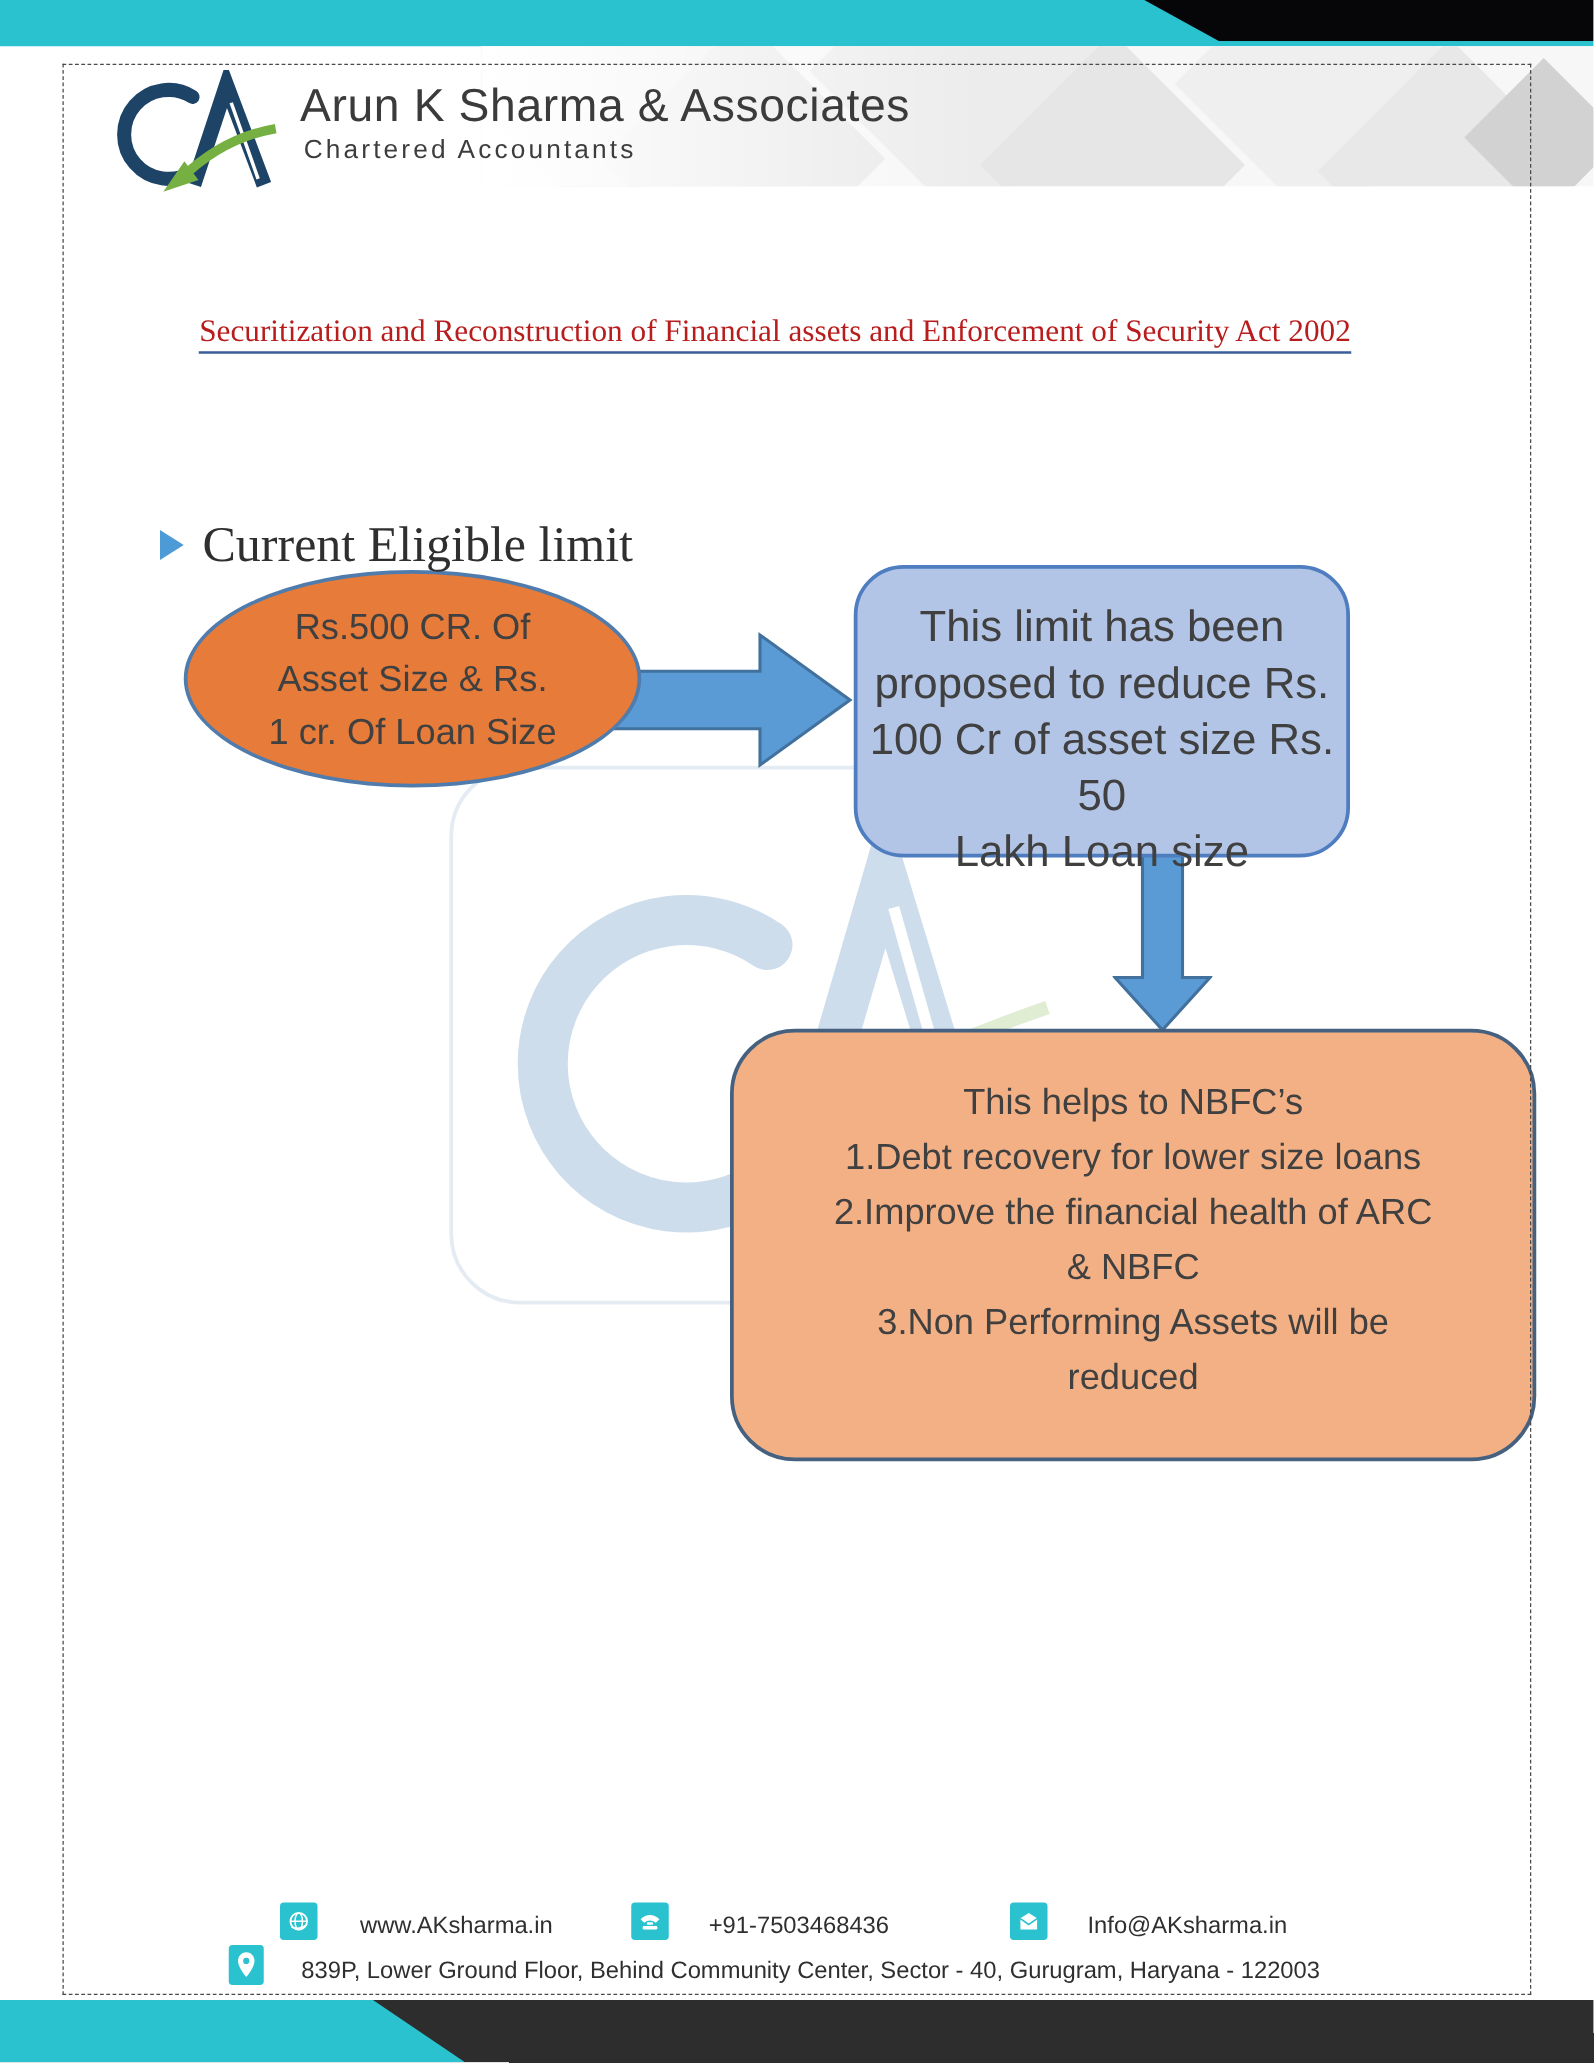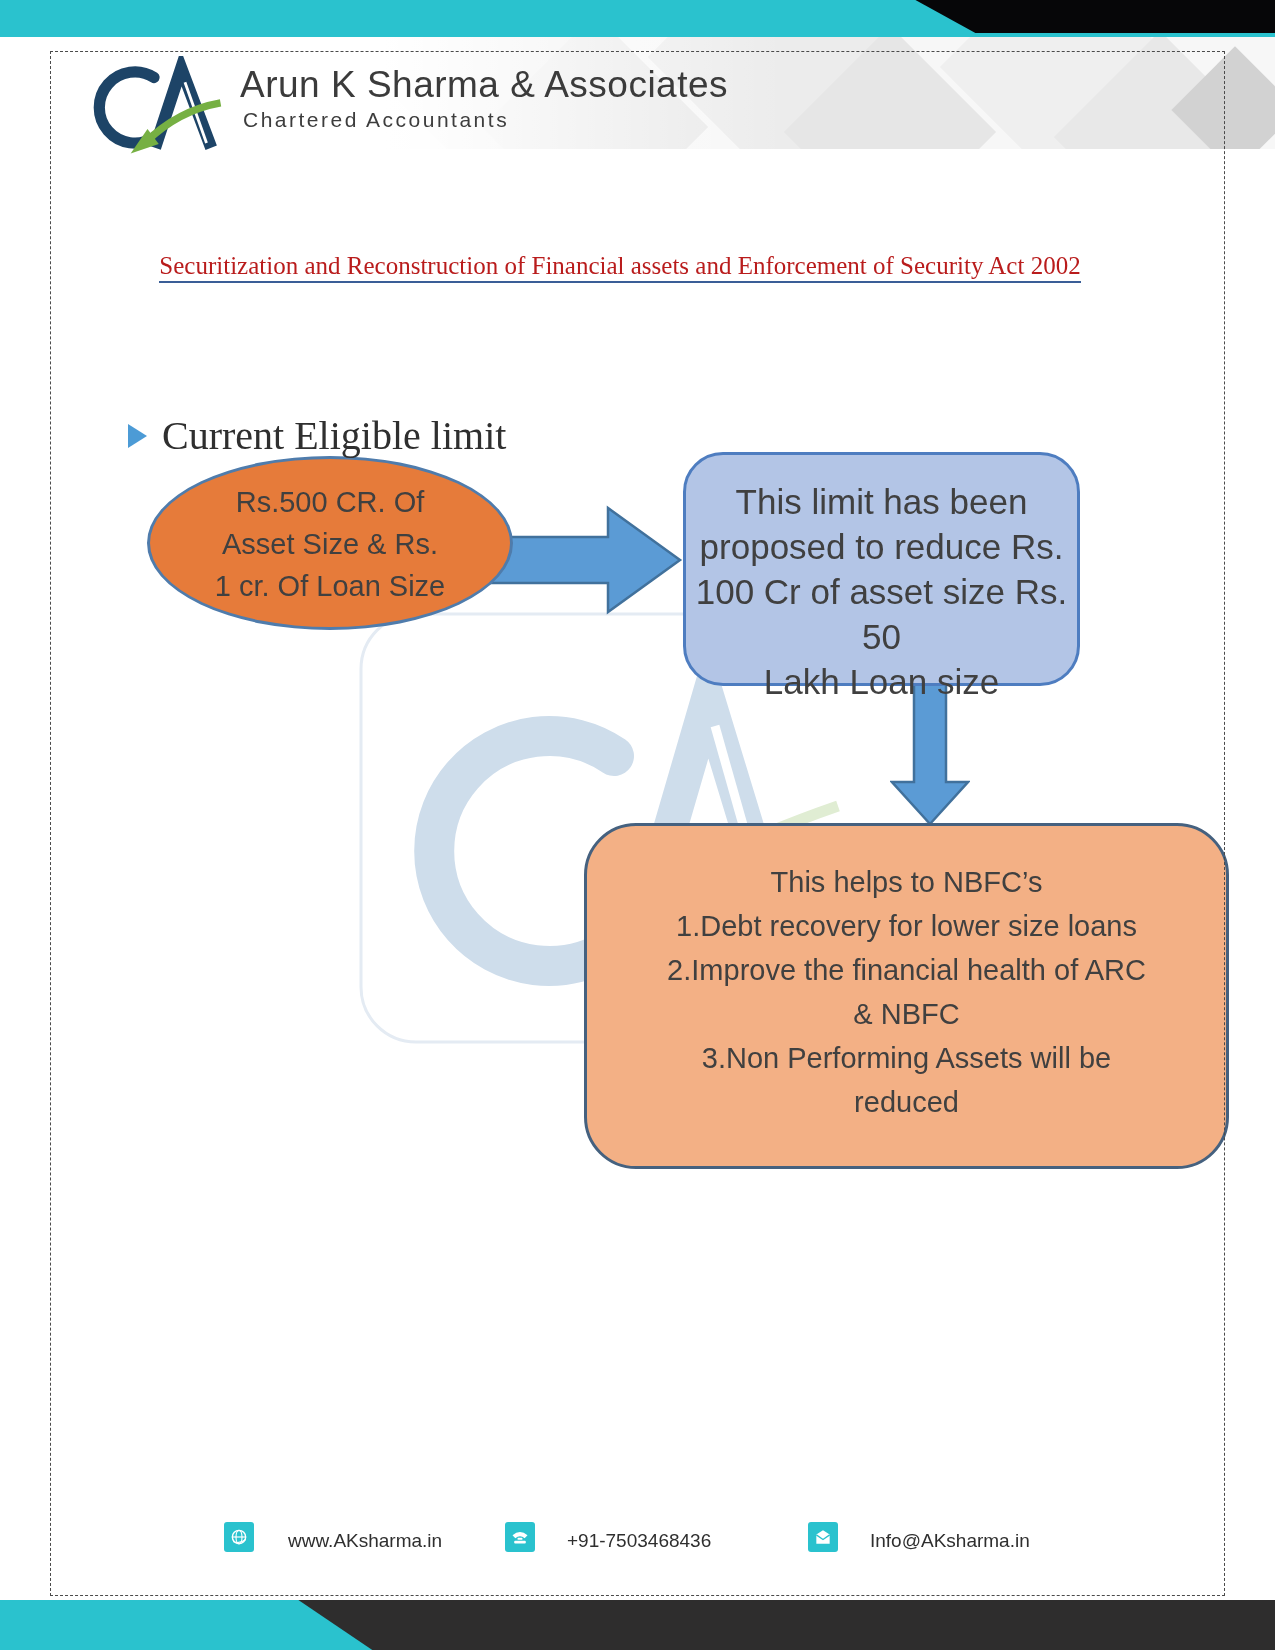--- a/index.html
+++ b/index.html
@@ -173,18 +173,27 @@
   <div class="footer-item" style="left:808px;top:1522px;">
     <div class="footer-icon">
       <svg width="20" height="20" viewBox="0 0 24 24">
         <path d="M4 9 L12 4 L20 9 L20 20 L4 20 Z" fill="#ffffff"></path>
         <path d="M4 9.5 L12 15 L20 9.5" fill="none" stroke="#2AC2CE" stroke-width="1.6"></path>
       </svg>
     </div>
     <span class="footer-label" style="margin-left:32px;">Info@AKsharma.in</span>
   </div>
 
+  <div class="footer-item" style="left:183px;top:1556px;">
+    <div class="footer-icon" style="width:28px;height:32px;">
+      <svg width="18" height="22" viewBox="0 0 24 30">
+        <path d="M12 1 C6.5 1 3 5.5 3 10.5 C3 17.5 12 28 12 28 C12 28 21 17.5 21 10.5 C21 5.5 17.5 1 12 1 Z" fill="#ffffff"></path>
+        <circle cx="12" cy="10.5" r="3.4" fill="#2AC2CE"></circle>
+      </svg>
+    </div>
+    <span class="footer-label" style="margin-left:30px;">839P, Lower Ground Floor, Behind Community Center, Sector - 40, Gurugram, Haryana - 122003</span>
+  </div>
 
   <div class="bottombar">
     <div class="bottombar-teal"></div>
   </div>
 
 </div>
 
 </body></html>

